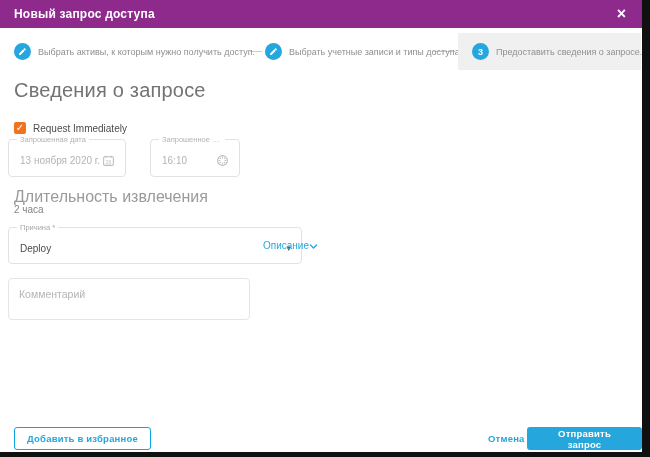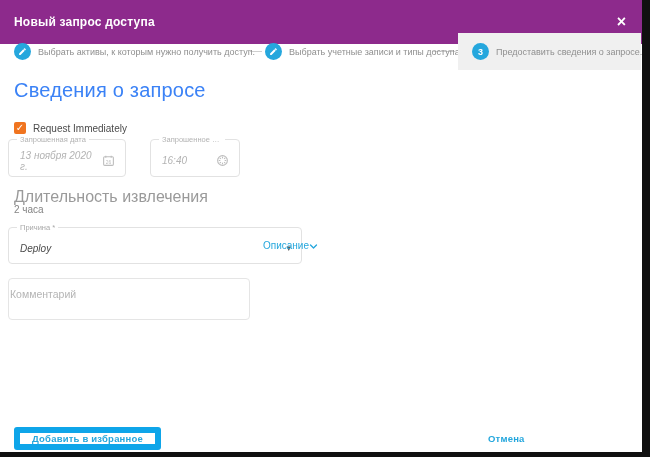--- a/index.html
+++ b/index.html
@@ -11,21 +11,21 @@
     position:relative; width:650px; height:457px;
     background:#101010; overflow:hidden;
   }
   .modal {
     position:absolute; left:0; top:0; width:642px; height:452px;
     background:#ffffff;
   }
 
   
   .modal-header {
-    position:absolute; left:0; top:0; width:100%; height:44px;
+    position:absolute; left:0; top:0; width:100%; height:28px;
     background:#8d2a8c; display:flex; align-items:center; padding:0 14px;
   }
   .modal-title { color:#ffffff; font-size:12px; font-weight:bold; letter-spacing:.2px; }
   .close-btn {
     margin-left:auto; color:#ffffff; font-size:16px; font-weight:bold;
     line-height:16px; cursor:pointer; padding:0 2px;
   }
 
   
   .step {
@@ -44,21 +44,21 @@
   }
   .step-label { font-size:9px; color:#8f8f8f; }
   .connector { position:absolute; top:51px; border-top:1px solid #cfcfcf; }
   .connector-1 { left:250px; width:12px; }
   .connector-2 { left:432px; width:23px; }
   .pencil-svg { width:9px; height:9px; display:block; }
 
   
   .page-heading {
     position:absolute; left:14px; top:79px;
-    font-size:20px; color:#3b82f6; font-weight:400; letter-spacing:.2px;
+    font-size:20px; color:#737373; font-weight:400; letter-spacing:.2px;
   }
   .summary {
     position:absolute; left:14px; top:104px;
     font-size:10px; color:#9a9a9a;
   }
   .checkbox-row {
     position:absolute; left:14px; top:122px;
     display:flex; align-items:center; gap:7px; cursor:pointer;
   }
   .checkbox {
@@ -69,21 +69,21 @@
 
   .field {
     position:absolute; border:1px solid #e2e2e2; border-radius:4px; background:#fff;
     display:flex; align-items:center; padding:5px 10px 0 11px; cursor:pointer;
   }
   .field .flabel {
     position:absolute; top:-5px; left:8px; background:#fff; padding:0 3px;
     font-size:7.5px; color:#b3b3b3; white-space:nowrap; overflow:hidden;
     text-overflow:ellipsis; max-width:75%;
   }
-  .field .fvalue { font-size:10px; color:#b3b3b3;font-style:italic; }
+  .field .fvalue { font-size:10px; color:#b3b3b3; }
   .field .ficon { margin-left:auto; color:#bdbdbd; display:flex; }
 
   .field-date { left:8px; top:139px; width:118px; height:38px; }
   .field-time { left:150px; top:139px; width:90px; height:38px; }
 
   .cal-svg, .clock-svg { display:block; }
 
   .duration-label {
     position:absolute; left:14px; top:188px; font-size:16px; color:#9a9a9a;
   }
@@ -100,28 +100,28 @@
     position:absolute; left:263px; top:240px;
     display:flex; align-items:center; 
     color:#25a7dd; font-size:10px; cursor:pointer;
   }
   .chev-svg { display:block; margin-top:1px; }
 
   .comment-box {
     position:absolute; left:8px; top:278px; width:242px; height:42px;
     border:1px solid #e5e5e5; border-radius:4px; resize:none;
     font-family:"Liberation Sans","DejaVu Sans",sans-serif;
-    font-size:10.5px; color:#4a4a4a; padding:9px 1px; outline:none;
+    font-size:10.5px; color:#4a4a4a; padding:9px 10px; outline:none;
   }
   .comment-box::placeholder { color:#b5b5b5; }
 
   
   .fav-btn {
     position:absolute; left:14px; top:427px; height:23px;
-    border:6px solid #0ea5e9; border-radius:3px; background:#fff;
+    border:1px solid #0ea5e9; border-radius:3px; background:#fff;
     color:#25a7dd; font-size:9.5px; font-weight:bold; padding:0 12px;
     display:flex; align-items:center; cursor:pointer; letter-spacing:.2px;
   }
   .cancel-btn {
     position:absolute; left:488px; top:433px;
     color:#25a7dd; font-size:9.5px; font-weight:bold; cursor:pointer; letter-spacing:.2px;text-align:right;
   }
   .submit-btn {
     position:absolute; left:527px; top:427px; height:23px;
     background:#25a7dd; border:none; border-radius:3px;
@@ -181,21 +181,21 @@
           <rect x="3" y="5" width="18" height="16" rx="2" fill="none" stroke="#bdbdbd" stroke-width="2"></rect>
           <line x1="7" y1="3" x2="7" y2="7" stroke="#bdbdbd" stroke-width="2"></line>
           <line x1="17" y1="3" x2="17" y2="7" stroke="#bdbdbd" stroke-width="2"></line>
           <text x="12" y="18" text-anchor="middle" font-size="9" fill="#bdbdbd" font-family="Liberation Sans, sans-serif">26</text>
         </svg>
       </span>
     </div>
 
     <div class="field field-time">
       <span class="flabel">Запрошенное вр...</span>
-      <span class="fvalue">16:40</span>
+      <span class="fvalue">16:10</span>
       <span class="ficon">
         <svg class="clock-svg" width="13" height="13" viewBox="0 0 24 24">
           <circle cx="12" cy="12" r="9" fill="none" stroke="#bdbdbd" stroke-width="2"></circle>
           <g stroke="#bdbdbd" stroke-width="2">
             <line x1="12" y1="5" x2="12" y2="8"></line>
               <line x1="12" y1="16" x2="12" y2="19"></line>
             <line x1="5" y1="12" x2="8" y2="12"></line>
               <line x1="16" y1="12" x2="19" y2="12"></line>
             <line x1="7" y1="7" x2="9" y2="9"></line>
               <line x1="15" y1="15" x2="17" y2="17"></line>
@@ -219,15 +219,16 @@
       <span>Описание</span>
       <svg class="chev-svg" width="9" height="9" viewBox="0 0 24 24">
         <path d="M4 8l8 8 8-8" fill="none" stroke="#25a7dd" stroke-width="3.5" stroke-linecap="round" stroke-linejoin="round"></path>
       </svg>
     </div>
 
     <textarea class="comment-box" placeholder="Комментарий" style=""></textarea>
 
     <button class="fav-btn">Добавить в избранное</button>
     <span class="cancel-btn">Отмена</span>
+    <button class="submit-btn">Отправить запрос</button>
 
   </div>
 </div>
 
 </body></html>

